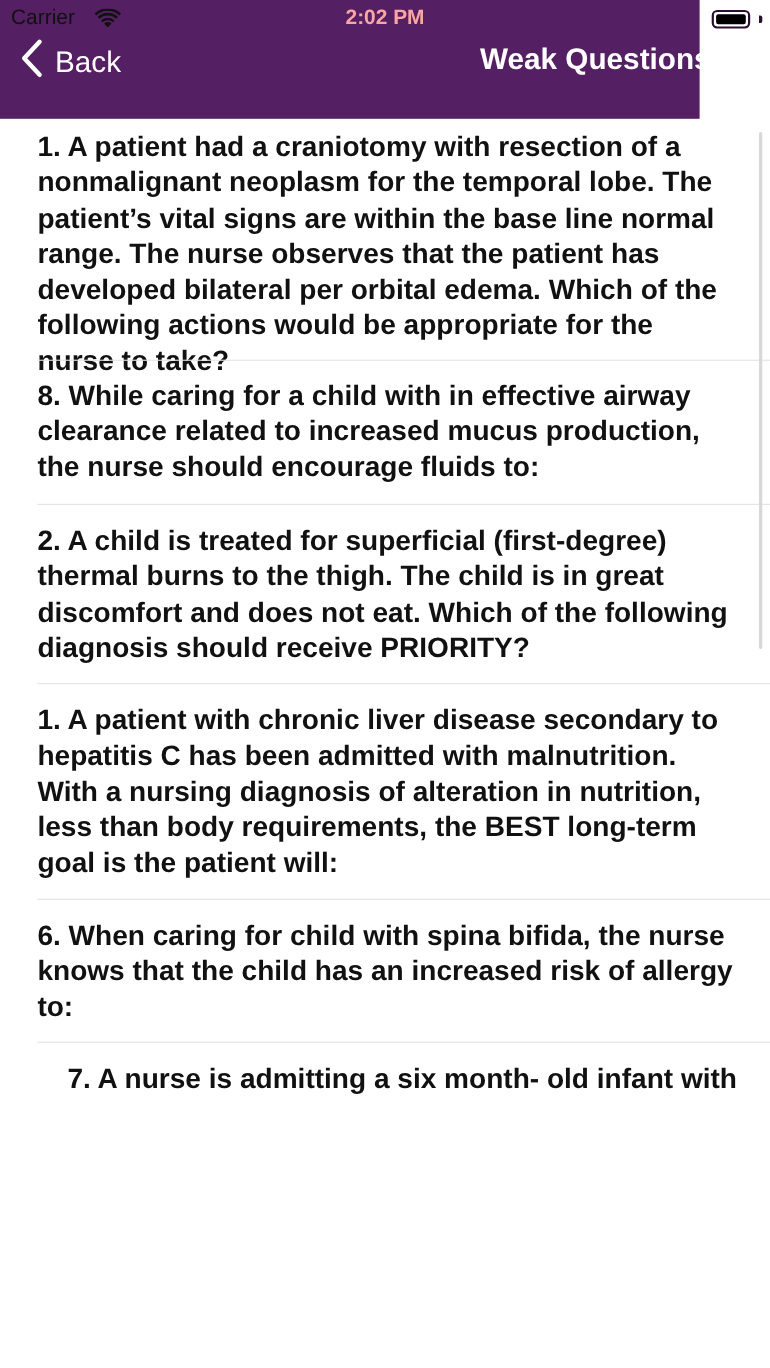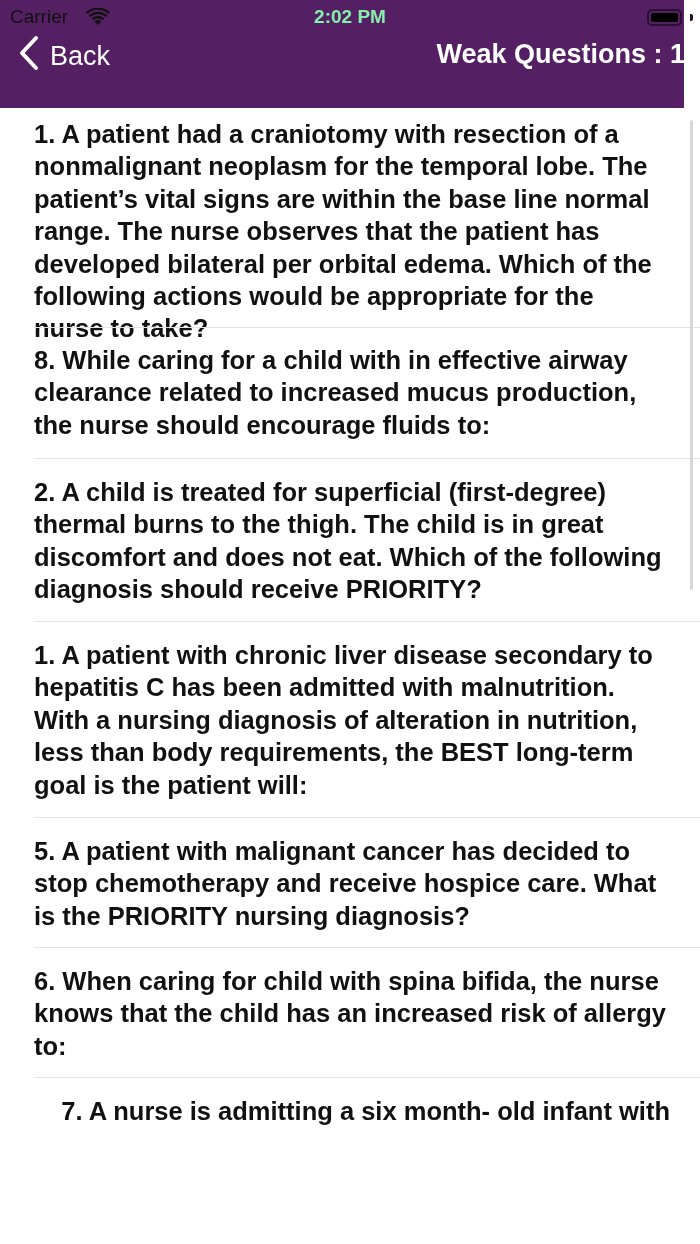--- a/index.html
+++ b/index.html
@@ -3,34 +3,34 @@
 <meta charset="utf-8">
 <style>
   html, body { margin: 0; padding: 0; }
   body {
     width: 700px; height: 1244px; overflow: hidden;
     background: #ffffff;
     font-family: "Liberation Sans", "DejaVu Sans", sans-serif;
     position: relative;
   }
   .header {
-    position: absolute; left: 0; top: 0; width: 684px; height: 108px;
+    position: absolute; left: 0; top: 0; width: 636px; height: 108px;
     background: #552063;
   }
   .status-bar {
     position: absolute; left: 0; top: 0; width: 700px; height: 36px;
   }
   .carrier {
     position: absolute; left: 10px; top: 6px;
     font-size: 19px; color: #111;
   }
   .wifi { position: absolute; left: 86px; top: 8px; width: 24px; height: 18px; }
   .time {
     position: absolute; left: 0; width: 700px; top: 6px; text-align: center;
-    font-size: 19px; font-weight: bold; color: #86efac;
+    font-size: 19px; font-weight: bold; color: #fca5a5;
   }
   .battery {
     position: absolute; left: 647px; top: 9px; width: 35px; height: 17px;
     border: 2px solid #2a0f33; border-radius: 5px; box-sizing: border-box;
     padding: 2px;
   }
   .battery-fill { width: 100%; height: 100%; background: #000; border-radius: 2px; }
   .battery-tip {
     position: absolute; left: 690px; top: 14px; width: 3px; height: 7px;
     background: #2a0f33; border-radius: 0 2px 2px 0;
@@ -113,24 +113,20 @@
   </div>
   <div class="list-item sep" style="height:163px;box-sizing:border-box;padding-top:17px;">
     <span>2. A child is treated for superficial (first-degree) thermal burns to the thigh. The child is in great discomfort and does not eat. Which of the following diagnosis should receive PRIORITY?</span>
     <div class="sep-line"></div>
   </div>
   <div class="list-item sep" style="height:196px;box-sizing:border-box;padding-top:17px;">
     <span>1. A patient with chronic liver disease secondary to hepatitis C has been admitted with malnutrition. With a nursing diagnosis of alteration in nutrition, less than body requirements, the BEST long-term goal is the patient will:</span>
     <div class="sep-line"></div>
   </div>
   <div class="list-item sep" style="height:130px;box-sizing:border-box;padding-top:17px;">
-    <span>5. A patient with malignant cancer has decided to stop chemotherapy and receive hospice care. What is the PRIORITY nursing diagnosis?</span>
-    <div class="sep-line"></div>
-  </div>
-  <div class="list-item sep" style="height:130px;box-sizing:border-box;padding-top:17px;">
     <span>6. When caring for child with spina bifida, the nurse knows that the child has an increased risk of allergy to:</span>
     <div class="sep-line"></div>
   </div>
   <div class="list-item sep" style="height:130px;box-sizing:border-box;padding-top:17px;text-align:right;">
     <span>7. A nurse is admitting a six month- old infant with</span>
   </div>
 </div>
 
 <div class="scroll-indicator"></div>
 

